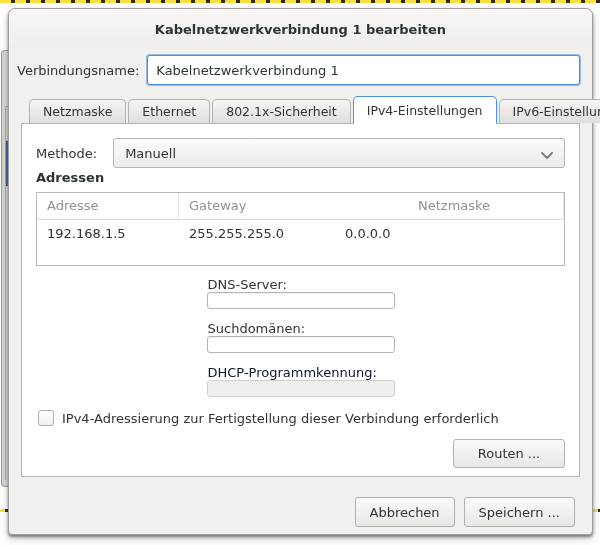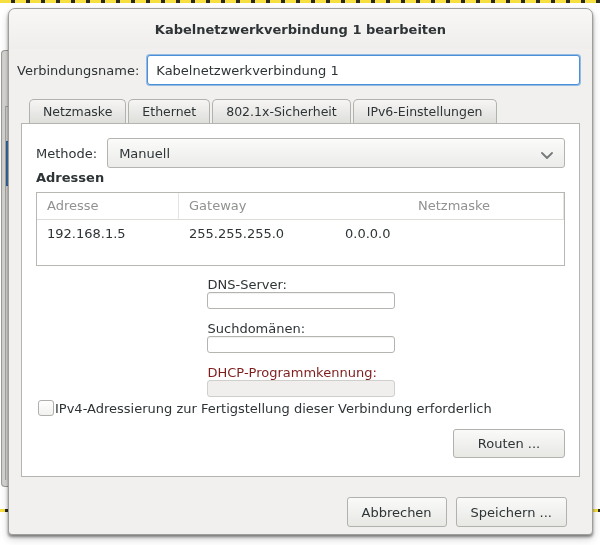--- a/index.html
+++ b/index.html
@@ -90,21 +90,21 @@
   }
 
   
   .panel {
     position: relative; z-index: 1;
     margin: 0 12px; height: 354px;
     background: #ffffff; border: 1px solid #b4b4b0;
     padding: 12px 12px 0 12px;
   }
 
-  .method-row { display: flex; align-items: center; gap: 10px; margin: 2px 2px 0 2px; }
+  .method-row { display: flex; align-items: center; gap: 16px; margin: 2px 2px 0 2px; }
   .select {
     flex: 1; height: 30px; position: relative;
     display: flex; align-items: center; padding: 0 30px 0 11px;
     background: linear-gradient(#fbfbfa, #ebebe9);
     border: 1px solid #b4b4b0; border-radius: 3px; cursor: default;
   }
   .select .chev { position: absolute; right: 11px; top: 9px; }
 
   .section-label { font-weight: bold; margin: 2px 2px 7px 2px; }
 
@@ -133,38 +133,38 @@
 
   .field-row { display: flex; align-items: center; margin: 12px 2px 0 2px; flex-direction: column; }
   .field-row label { width: 186px; flex: none; }
   .field-input {
     flex: 1; height: 29px;
     font: 13px "DejaVu Sans", "Liberation Sans", sans-serif;
     background: #ffffff; border: 1px solid #b4b4b0; border-radius: 3px;
     box-shadow: inset 0 1px 1px rgba(0,0,0,0.06);
     padding: 0 8px; outline: none; color: #2e3436;
   }
-  .field-row.disabled label { color: #7f1d1d; }
+  .field-row.disabled label { color: #0f172a; }
   .field-input:disabled {
     background: #f0efed; border-color: #cfcfcb; box-shadow: none;
   }
   .addr-block + .field-row { margin-top: 11px; }
 
-  .check-row { display: flex; align-items: flex-end; gap: 1px; margin: 3px 2px 0 4px; }
+  .check-row { display: flex; align-items: flex-end; gap: 8px; margin: 13px 2px 0 4px; }
   .checkbox {
     width: 16px; height: 16px; flex: none;
     background: linear-gradient(#ffffff, #f1f1ef);
     border: 1px solid #afafab; border-radius: 3px; cursor: default;
   }
 
   .routes-row { display: flex; justify-content: flex-end; margin: 13px 2px 0 2px; }
   .routes-row .btn { width: 112px; }
 
   .action-bar {
-    position: absolute; left: 0; right: 12px; bottom: 0; height: 44px;
+    position: absolute; left: 0; right: 4px; bottom: 0; height: 44px;
     display: flex; justify-content: flex-end; align-items: center;
     gap: 9px; padding: 0 13px;
   }
   .action-bar .btn { min-width: 95px; height: 30px; }
 </style>
 </head>
 <body>
 
 <div class="ants-top"></div>
 <div class="ants-stub left"></div>
@@ -183,20 +183,21 @@
 
   <div class="name-row">
     <label>Verbindungsname:</label>
     <input class="entry" type="text" value="Kabelnetzwerkverbindung 1" style="">
   </div>
 
   <div class="tabs">
     <div class="tab">Netzmaske</div>
     <div class="tab">Ethernet</div>
     <div class="tab">802.1x-Sicherheit</div>
+    <div class="tab active">IPv4-Einstellungen</div>
     <div class="tab">IPv6-Einstellungen</div>
   </div>
 
   <div class="panel">
 
     <div class="method-row">
       <label>Methode:</label>
       <div class="select">
         <span>Manuell</span>
         <span class="chev">

